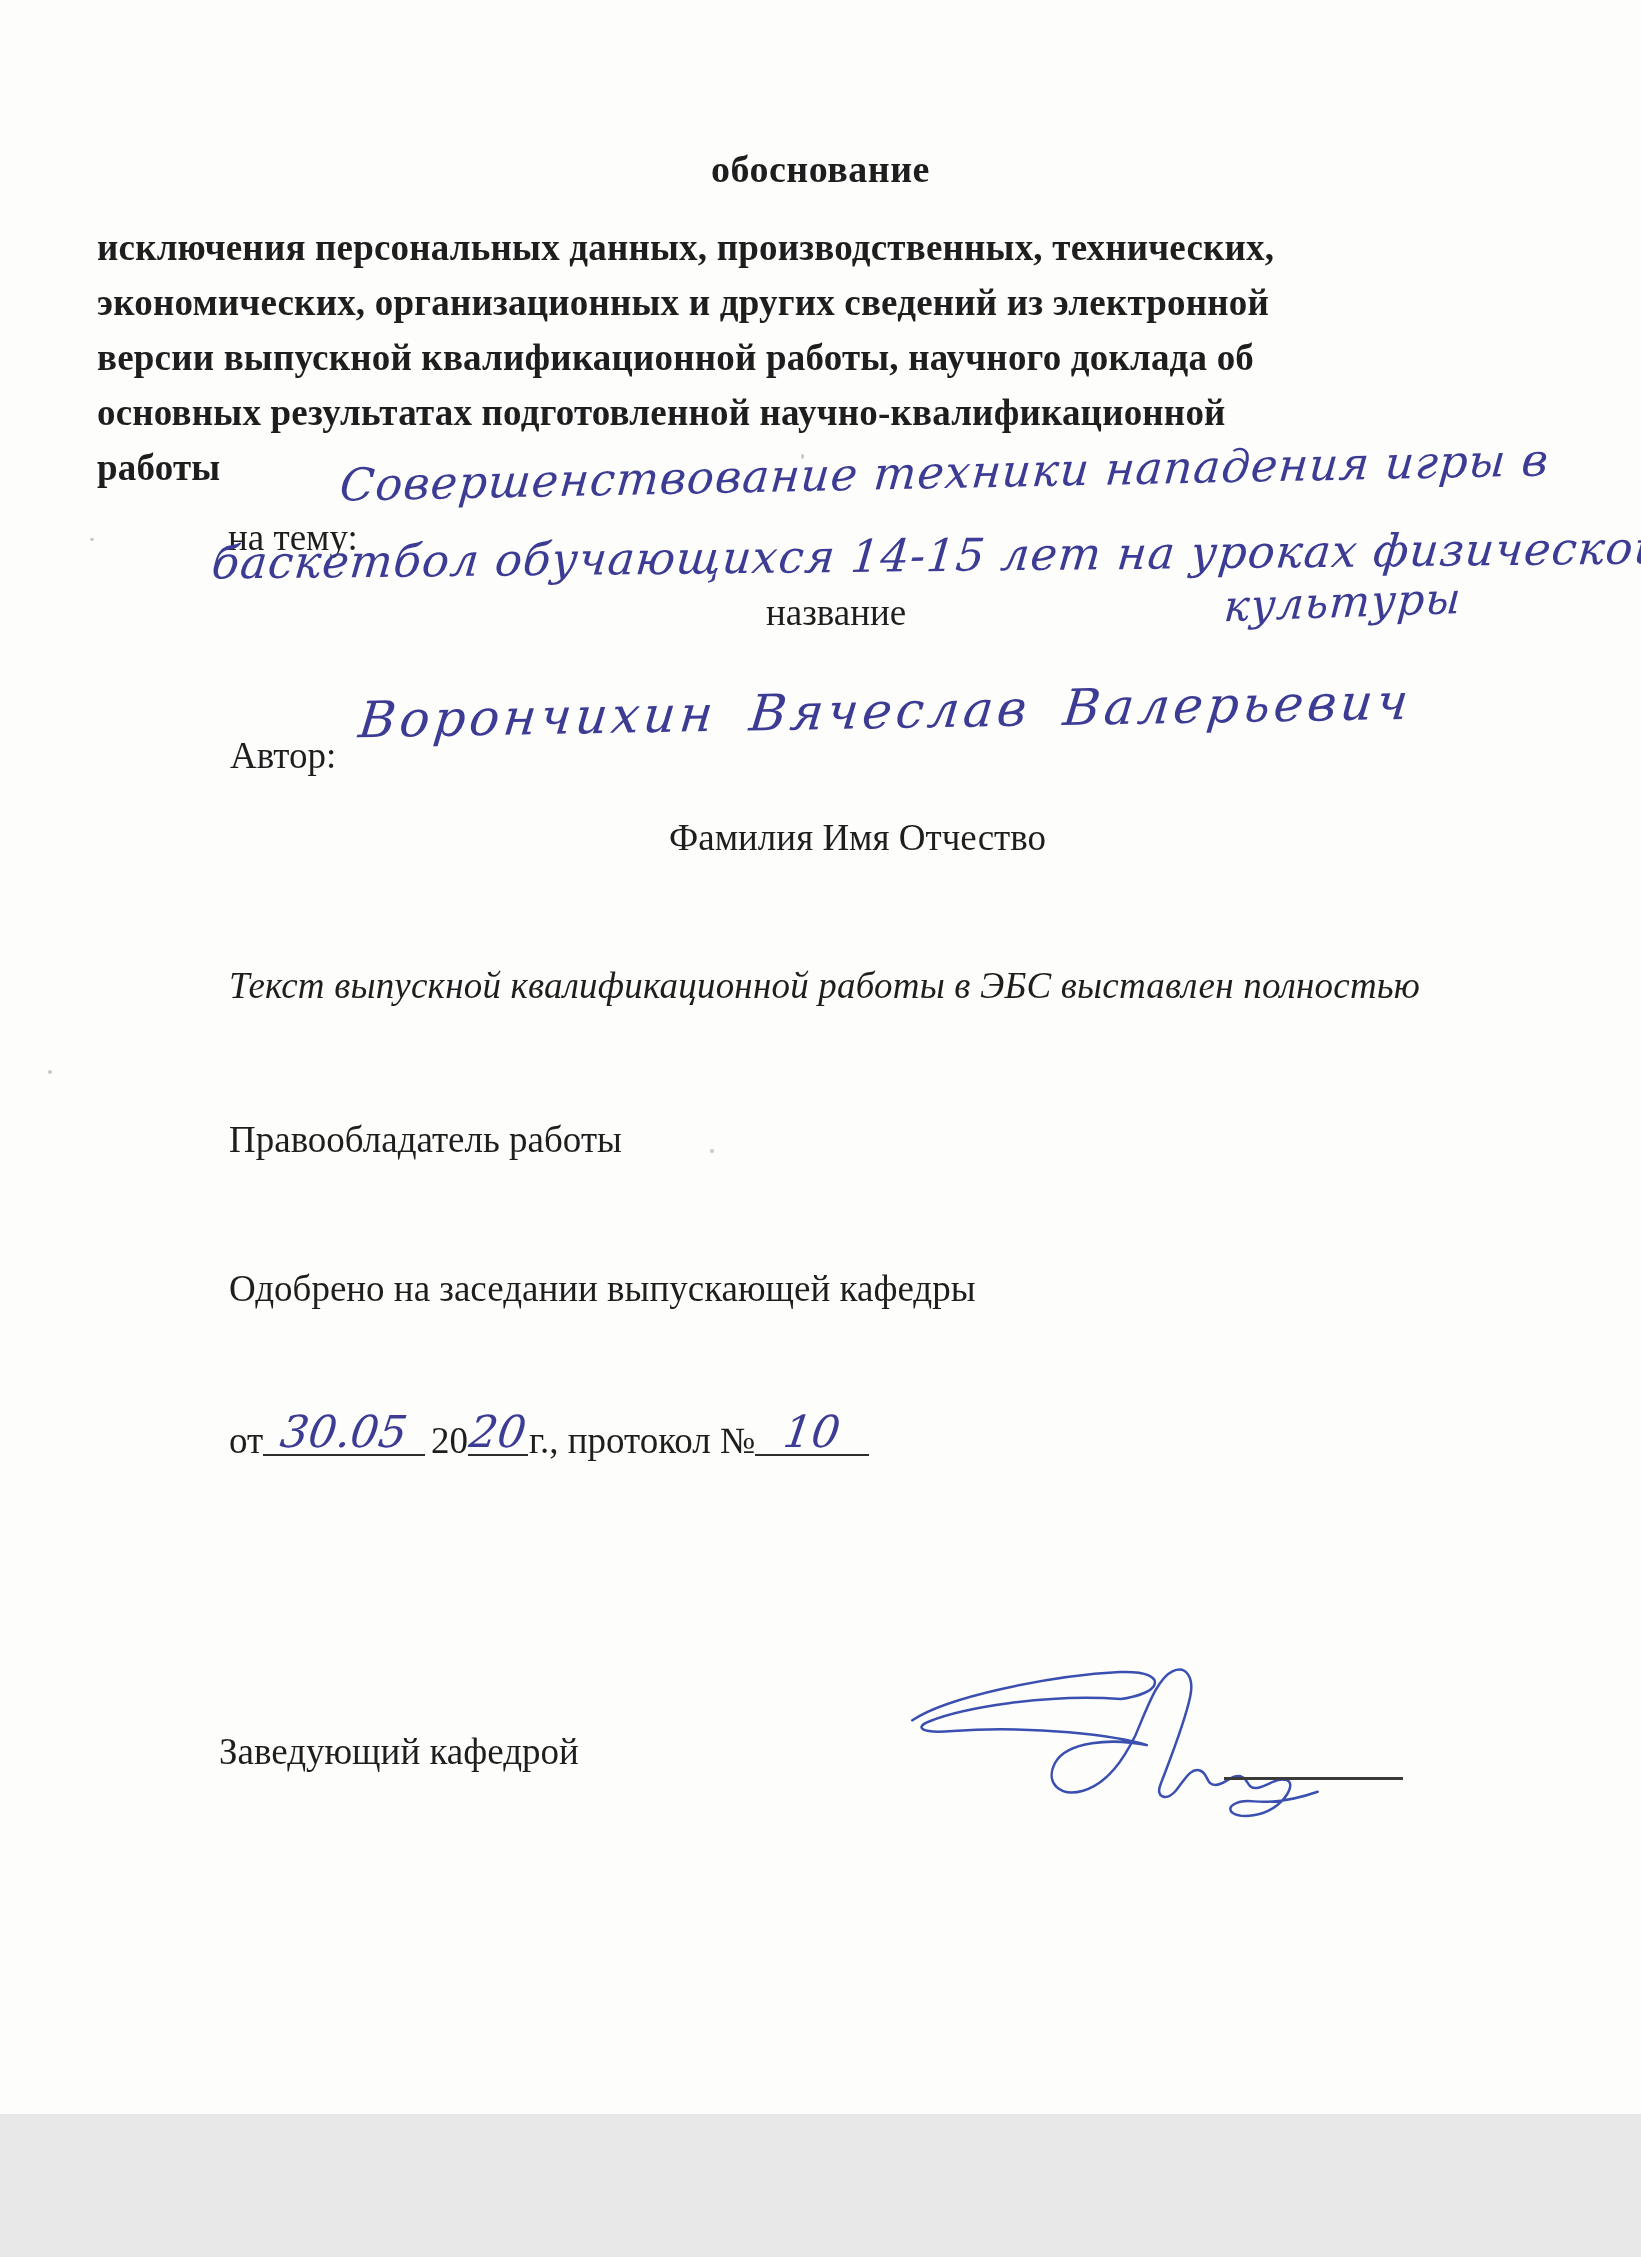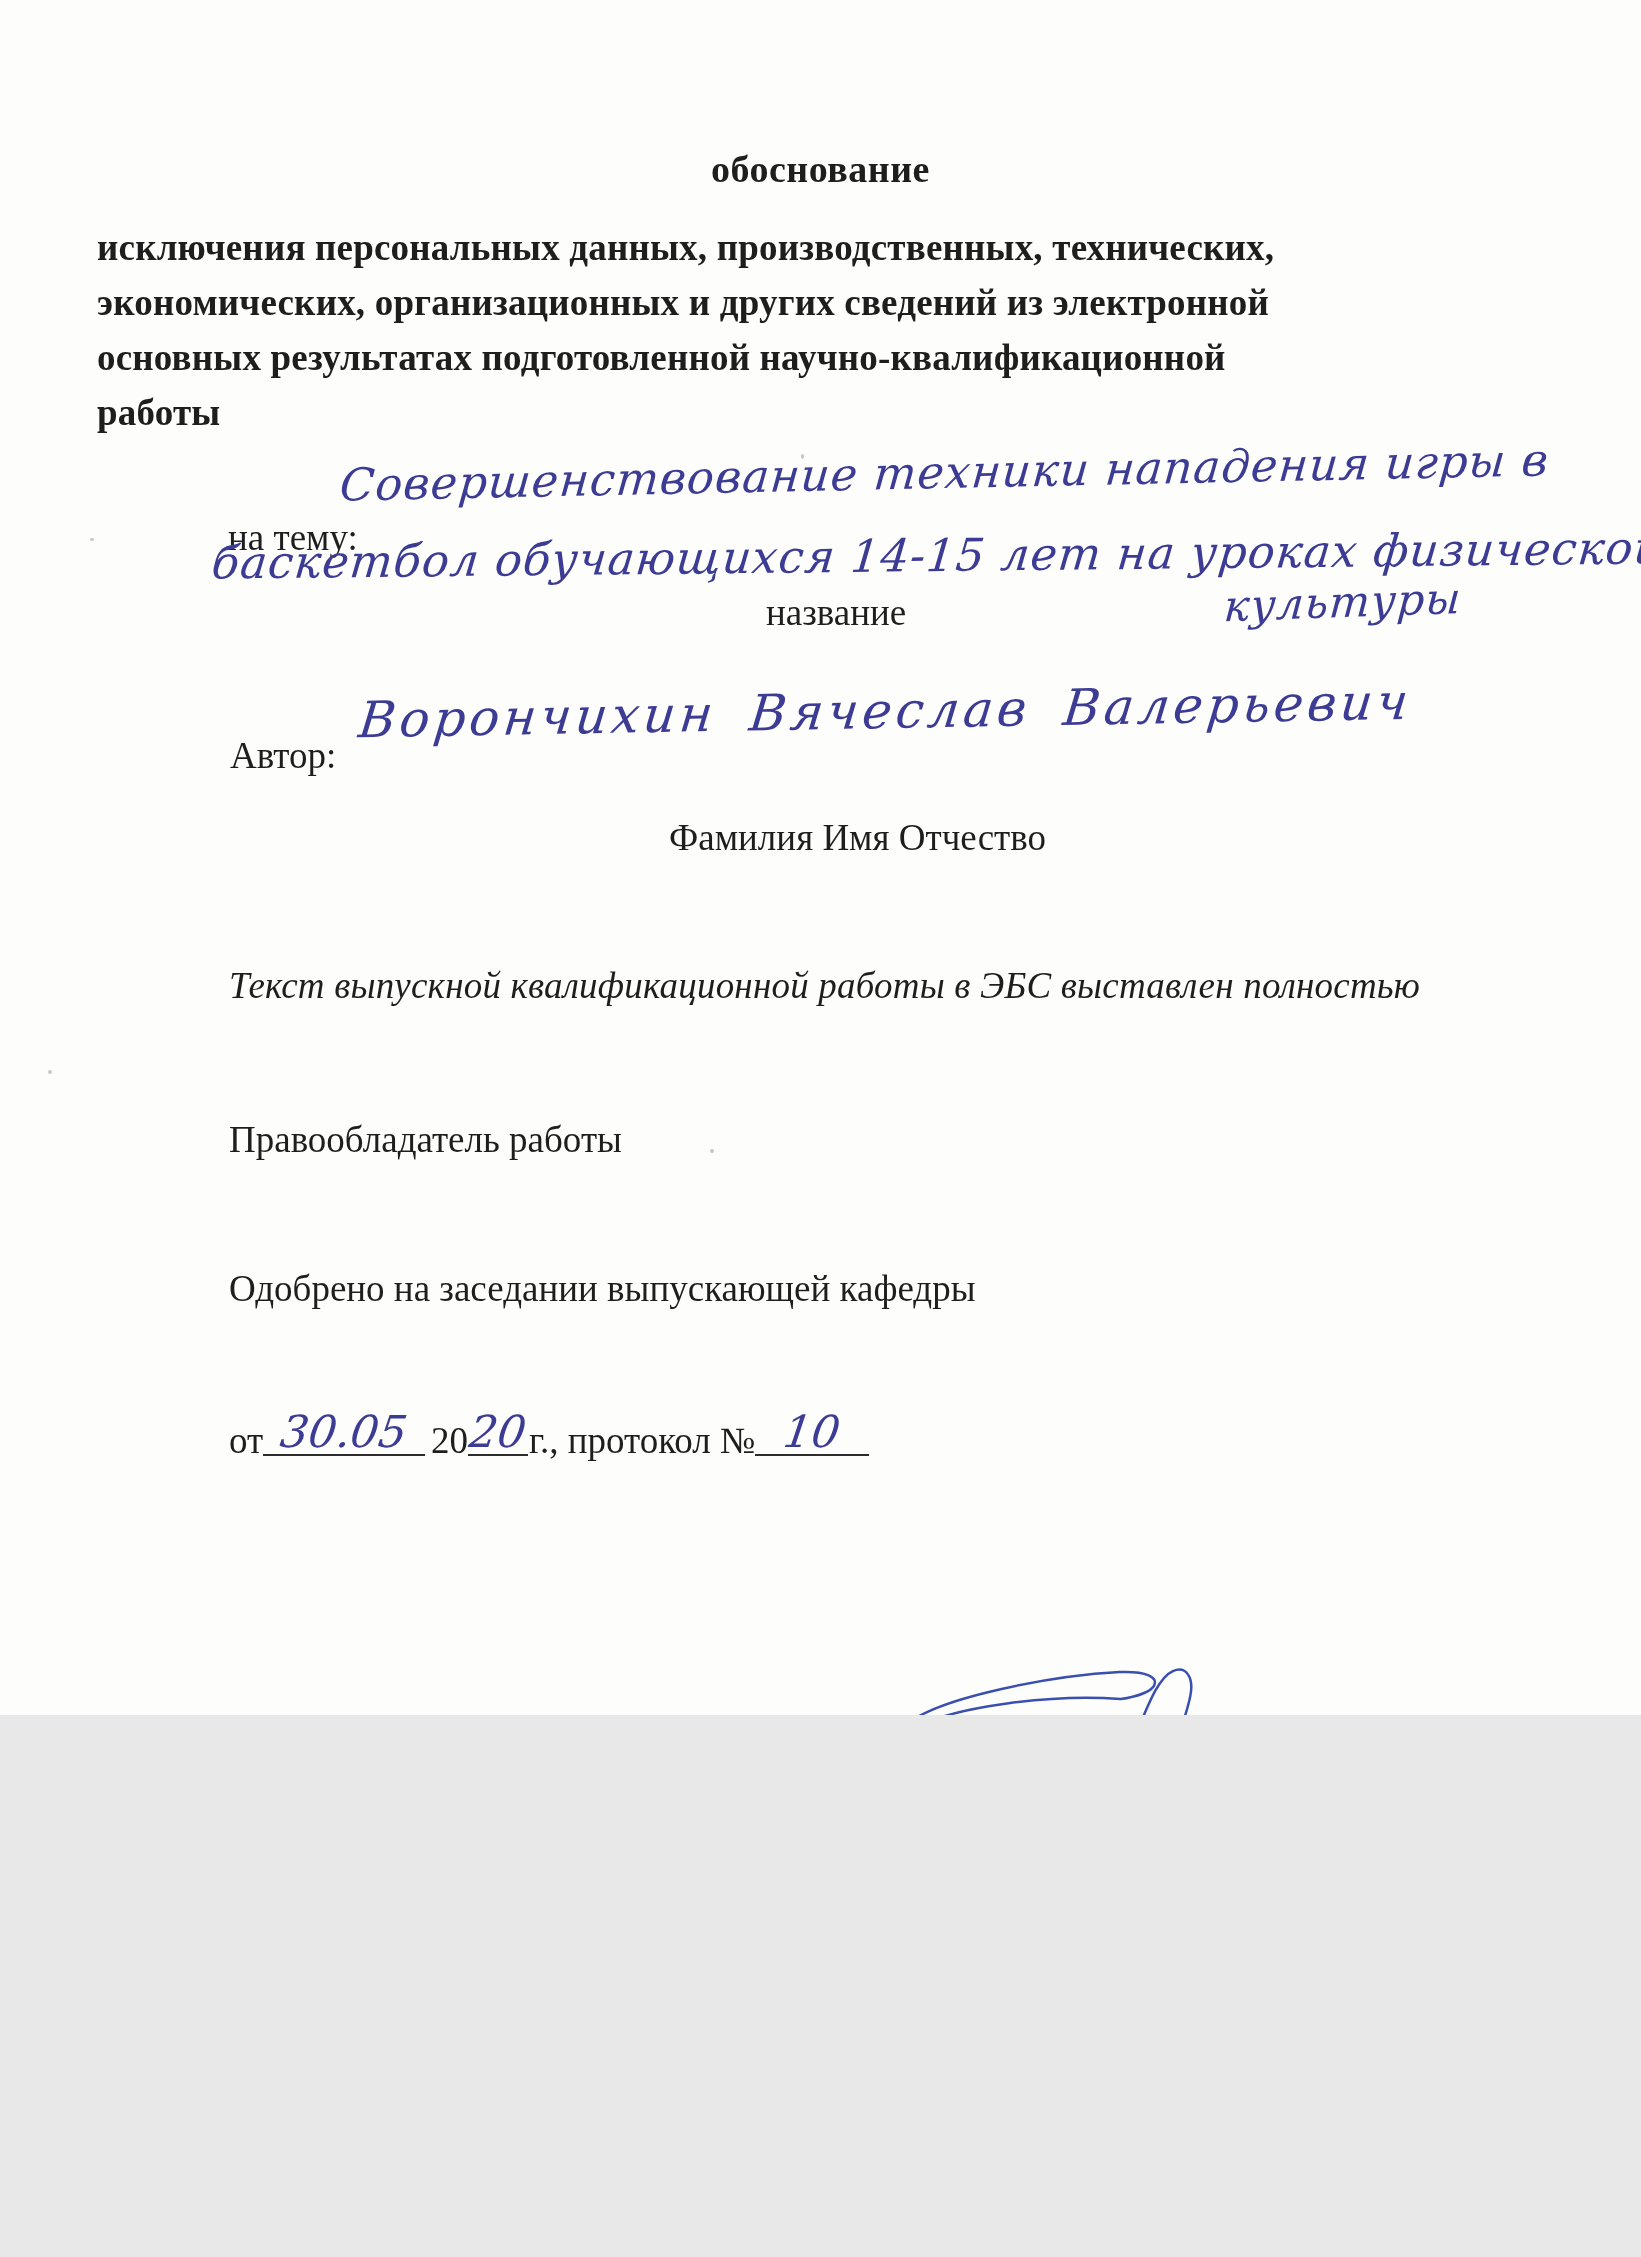--- a/index.html
+++ b/index.html
@@ -1,18 +1,18 @@
 <!DOCTYPE html>
 <html><head>
 <meta charset="utf-8">
 <style>
   html,body { margin:0; padding:0; background:#e8e8e8; }
   .page {
     position:relative;
-    width:1641px; height:1715px;
+    width:1641px; height:2114px;
     margin:0 auto;
     background:#fdfdfc;
     overflow:hidden;
     font-family:"Liberation Serif", serif;
     color:#1e1e1e;
   }
   .abs { position:absolute; }
   .heading {
     left:0; right:0; top:147px;
     text-align:center;
@@ -55,20 +55,21 @@
 </head>
 <body>
 
 <div class="page">
 
   <div class="abs heading">обоснование</div>
 
   <div class="abs subject-block">
     <div>исключения персональных данных, производственных, технических,</div>
     <div>экономических, организационных и других сведений из электронной</div>
+    <div>версии выпускной квалификационной работы, научного доклада об</div>
     <div>основных результатах  подготовленной научно-квалификационной</div>
     <div>работы</div>
   </div>
 
   <div class="abs label" style="left:228px; top:516px;">на тему:</div>
   <div class="abs hw hw-topic1">Совершенствование техники нападения игры в</div>
   <div class="abs hw hw-topic2">баскетбол обучающихся 14-15 лет на уроках физической</div>
   <div class="abs hw hw-topic3">культуры</div>
   <div class="abs caption-center" style="left:766px; top:591px;">название</div>
 

